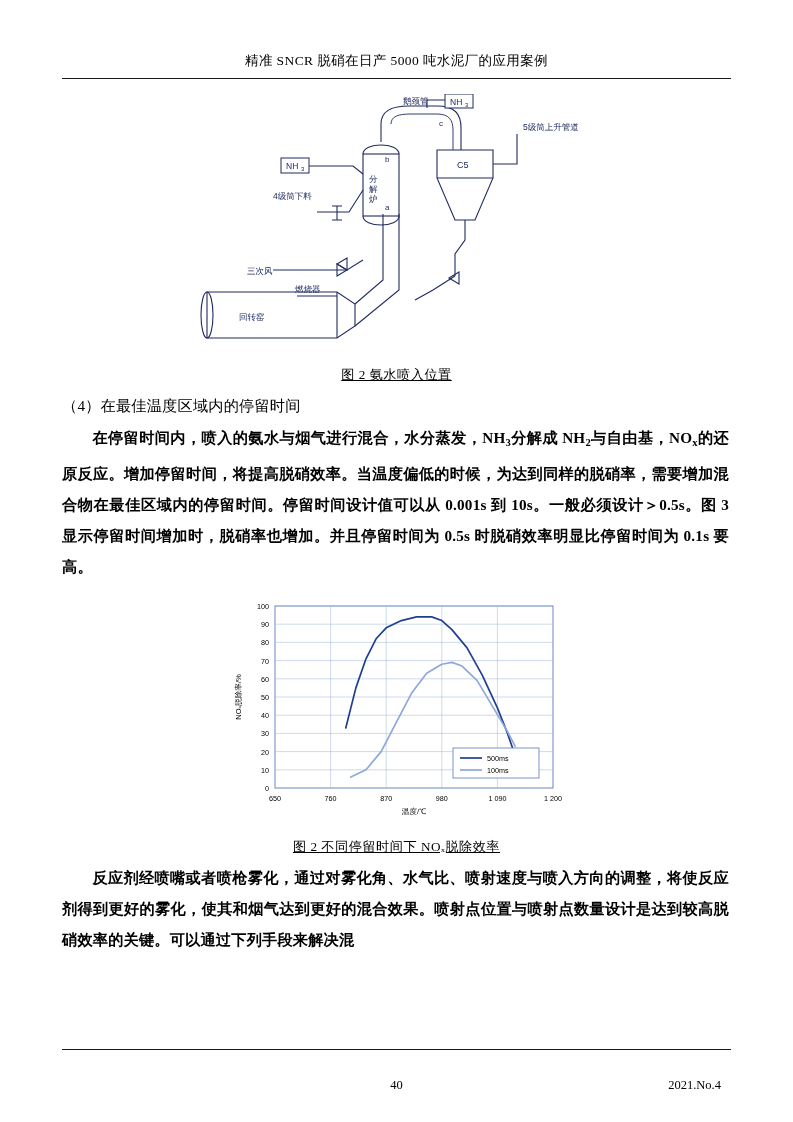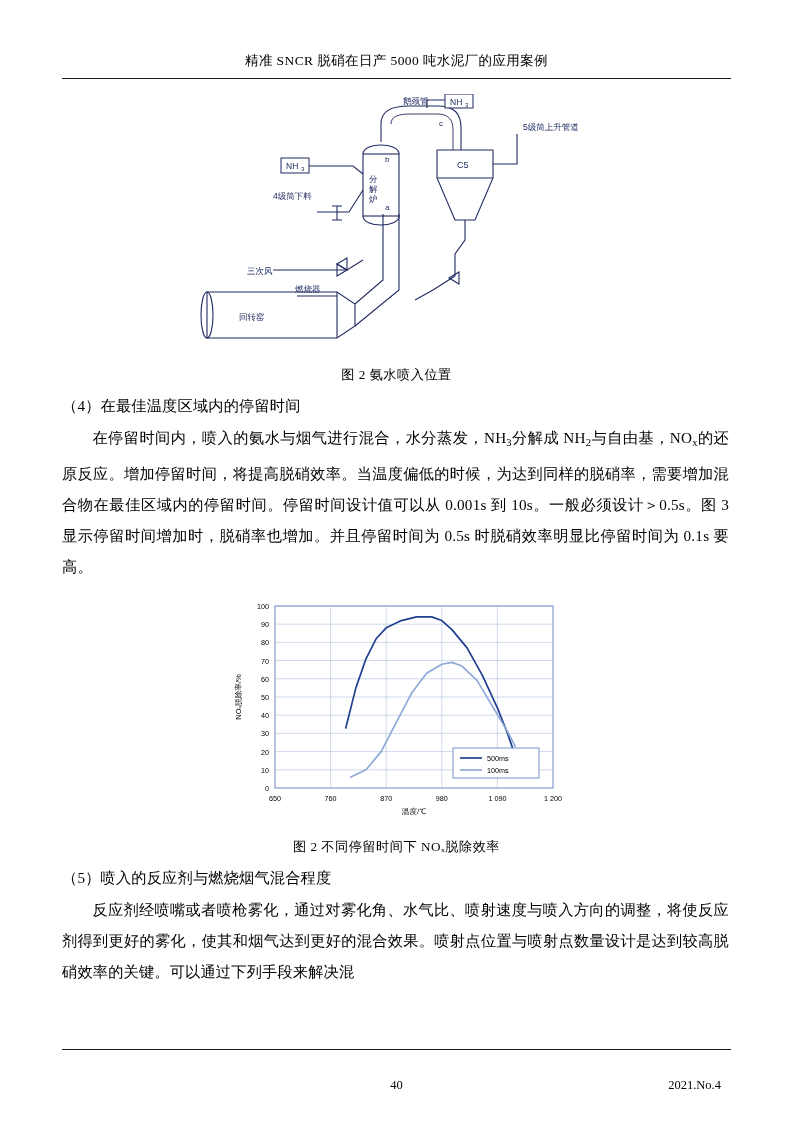--- a/index.html
+++ b/index.html
@@ -68,26 +68,27 @@
     left: 62px;
     width: 669px;
   }
   p.body {
     margin: 0 2px 1px 0;
     font-size: 15.2px;
     line-height: 31px;
     text-align: justify;
     letter-spacing: 0.2px;
   }
-  p.indent { text-indent: 2em; }
+  p.indent { text-indent: 2em; font-weight: bold; }
   .fig-caption {
     text-align: center;
     font-size: 13.2px;
     margin: 4px 0 6px 0;
     letter-spacing: 0.5px;
+    text-decoration: underline;
   }
   sub { font-size: 70%; vertical-align: -0.25em; }
   
   .fig2-wrap {
     width: 100%;
     display: flex;
     justify-content: center;
     margin-top: 2px;
   }
   
@@ -236,21 +237,20 @@
             <text x="260" y="171" font-size="7.2" font-family="'Liberation Sans', sans-serif" fill="#000">500ms</text>
             <line x1="233" y1="180" x2="255" y2="180" stroke="#8fa8d8" stroke-width="1.7"></line>
             <text x="260" y="183" font-size="7.2" font-family="'Liberation Sans', sans-serif" fill="#000">100ms</text>
           </svg>
       </div>
     </div>
     <div class="fig-caption">
       <span>图 2  不同停留时间下 NOₓ脱除效率</span>
     </div>
 
-    <p class="body">（5）喷入的反应剂与燃烧烟气混合程度</p>
     <p class="body indent">反应剂经喷嘴或者喷枪雾化，通过对雾化角、水气比、喷射速度与喷入方向的调整，将使反应剂得到更好的雾化，使其和烟气达到更好的混合效果。喷射点位置与喷射点数量设计是达到较高脱硝效率的关键。可以通过下列手段来解决混</p>
 
   </div>
 
   <div class="footer-rule"></div>
   <div class="footer">
     <span class="pg">40</span>
     <span class="issue">2021.No.4</span>
   </div>
 

